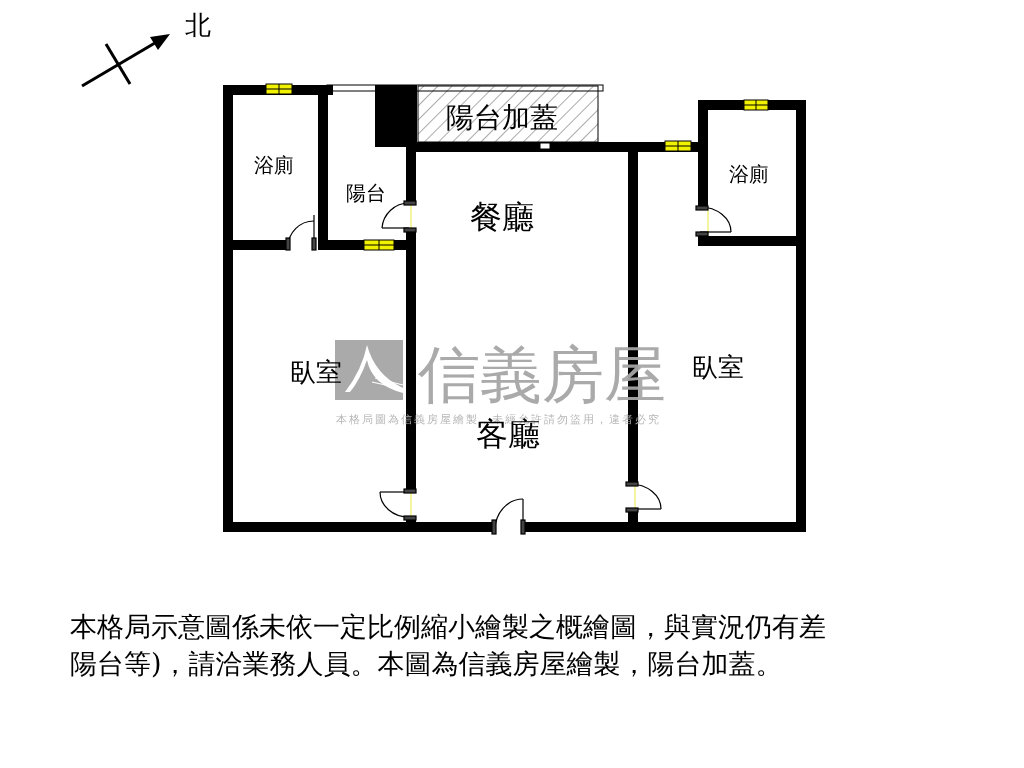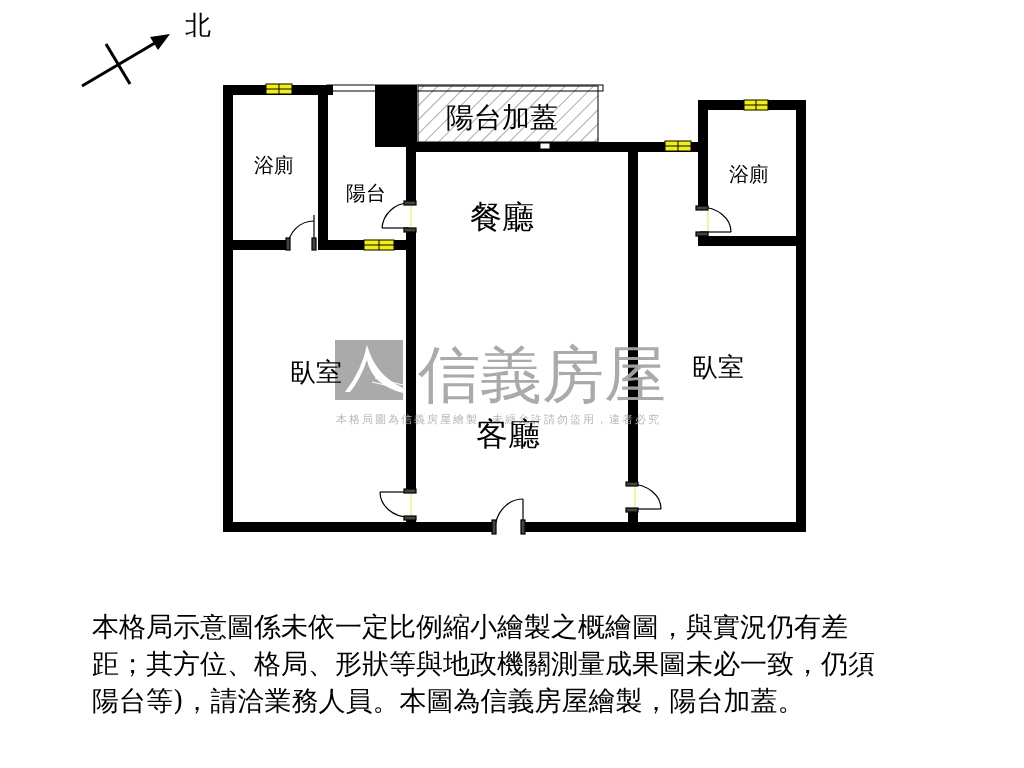--- a/index.html
+++ b/index.html
@@ -3,21 +3,21 @@
 <meta charset="utf-8">
 <style>
   html, body { margin:0; padding:0; background:#ffffff; }
   body { width:1024px; height:768px; position:relative; overflow:hidden; font-family:"DejaVu Serif", serif; }
   #plan { position:absolute; left:0; top:0; width:1024px; height:768px; }
   .room-label { font-family:"DejaVu Serif", serif; fill:#000; }
   .wm-text { font-family:"DejaVu Sans", sans-serif; fill:#a6a6a6; }
   .wm-sub { font-family:"DejaVu Sans", sans-serif; fill:#b3b3b3; }
   .north-label { font-family:"DejaVu Serif", serif; fill:#000; }
   #disclaimer { position:absolute; left:70px; top:608px; width:900px; font-family:"DejaVu Serif", serif; font-size:27px; line-height:37px; color:#000; letter-spacing:0px; }
-  #disclaimer div { white-space:nowrap;margin-left:22px; }
+  #disclaimer div { white-space:nowrap; }
 </style>
 </head>
 <body>
 
 <svg id="plan" viewBox="0 0 1024 768" xmlns="http://www.w3.org/2000/svg">
   <defs>
     <pattern id="hatch" patternUnits="userSpaceOnUse" width="10" height="10" patternTransform="rotate(45)">
       <line x1="0" y1="0" x2="0" y2="10" stroke="#555" stroke-width="1"></line>
     </pattern>
   </defs>
@@ -159,15 +159,14 @@
   <text class="room-label" x="446" y="127" font-size="28">陽台加蓋</text>
   <text class="room-label" x="470" y="228" font-size="32">餐廳</text>
   <text class="room-label" x="729" y="181" font-size="20">浴廁</text>
   <text class="room-label" x="290" y="381" font-size="26">臥室</text>
   <text class="room-label" x="476" y="445" font-size="32">客廳</text>
   <text class="room-label" x="692" y="376" font-size="26">臥室</text>
 </svg>
 
 <div id="disclaimer">
   <div>本格局示意圖係未依一定比例縮小繪製之概繪圖，與實況仍有差</div>
-  <div>距；其方位、格局、形狀等與地政機關測量成果圖未必一致，仍須</div>
   <div>陽台等)，請洽業務人員。本圖為信義房屋繪製，陽台加蓋。</div>
 </div>
 
 </body></html>

